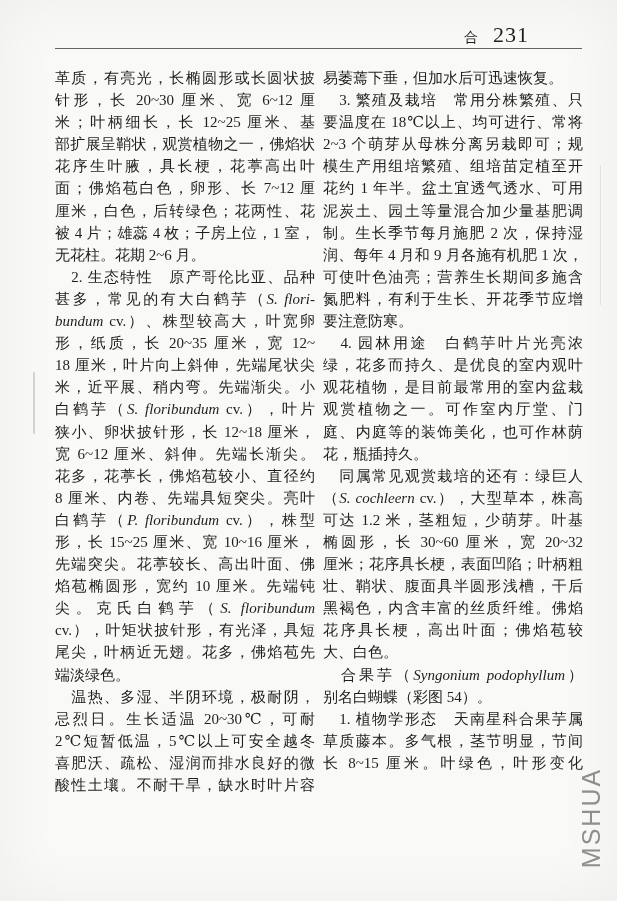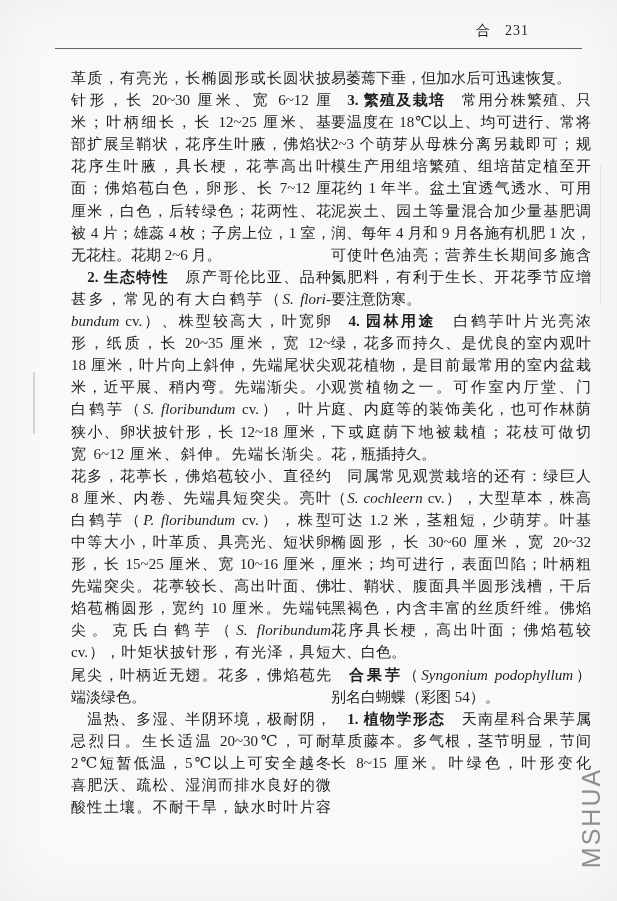--- a/index.html
+++ b/index.html
@@ -12,43 +12,43 @@
     font-family: "Liberation Serif", "DejaVu Serif", serif;
     color: #1e1e1e;
     overflow: hidden;
   }
   .header {
     position: absolute; top: 22px; right: 88px;
     display: flex; align-items: baseline; gap: 14px;
     font-size: 15px; letter-spacing: 1px;
   }
   .header .sec { font-size: 14px; }
-  .header .num { font-size: 14px; }
+  .header .num { font-size: 22px; }
   .rule {
     position: absolute; top: 48px; left: 55px;
     width: 527px; height: 1px;
     background: #4a4a4a; opacity: 0.85;
   }
   .columns {
-    position: absolute; top: 67px; left: 63px;
+    position: absolute; top: 67px; left: 55px;
     width: 528px;
-    display: flex;  justify-content: flex-end;
+    display: flex; gap: 8px; justify-content: flex-end;
   }
   .col { width: 260px; }
   .line {
     height: 22.1px; line-height: 22.1px;
     font-size: 15px;
     text-align: justify;
     text-align-last: justify;
     white-space: nowrap;
   }
   .line.end { text-align-last: left; }
   .seg-n { font-style: normal; }
   .seg-i { font-style: italic; margin-top: 36px; }
-  .seg-b { font-weight: 700; }
+  .seg-b { font-weight: 400; }
   .watermark {
     position: absolute; left: 521px; top: 803px;
     width: 140px; height: 30px; line-height: 30px;
     text-align: center;
     transform: rotate(-90deg);
     font-family: "Liberation Sans", "DejaVu Sans", sans-serif;
     font-size: 25px; letter-spacing: 2px;
     color: #8f8f8f;
   }
   .artifact-left {
@@ -70,39 +70,38 @@
     <span class="sec">合</span>
     <span class="num">231</span>
   </div>
   <div class="rule"></div>
 
   <div class="columns">
     <div class="col" id="left-col">
         <div class="line"><span class="seg-n">革质，有亮光，长椭圆形或长圆状披</span></div>
         <div class="line"><span class="seg-n">针形，长 20~30 厘米、宽 6~12 厘</span></div>
         <div class="line"><span class="seg-n">米；叶柄细长，长 12~25 厘米、基</span></div>
-        <div class="line"><span class="seg-n">部扩展呈鞘状，花序生叶腋，佛焰状</span></div>
+        <div class="line"><span class="seg-n">部扩展呈鞘状，观赏植物之一，佛焰状</span></div>
         <div class="line"><span class="seg-n">花序生叶腋，具长梗，花葶高出叶</span></div>
         <div class="line"><span class="seg-n">面；佛焰苞白色，卵形、长 7~12 厘</span></div>
         <div class="line"><span class="seg-n">厘米，白色，后转绿色；花两性、花</span></div>
         <div class="line"><span class="seg-n">被 4 片；雄蕊 4 枚；子房上位，1 室，</span></div>
         <div class="line end"><span class="seg-n">无花柱。花期 2~6 月。</span></div>
         <div class="line"><span class="seg-n">　</span><span class="seg-b">2. 生态特性</span><span class="seg-n">　原产哥伦比亚、品种</span></div>
         <div class="line"><span class="seg-n">甚多，常见的有大白鹤芋（</span><span class="seg-i">S. flori-</span></div>
         <div class="line"><span class="seg-i">bundum</span><span class="seg-n"> cv.）、株型较高大，叶宽卵</span></div>
         <div class="line"><span class="seg-n">形，纸质，长 20~35 厘米，宽 12~</span></div>
         <div class="line"><span class="seg-n">18 厘米，叶片向上斜伸，先端尾状尖</span></div>
         <div class="line"><span class="seg-n">米，近平展、稍内弯。先端渐尖。小</span></div>
         <div class="line"><span class="seg-n">白鹤芋（</span><span class="seg-i">S. floribundum</span><span class="seg-n"> cv.），叶片</span></div>
         <div class="line"><span class="seg-n">狭小、卵状披针形，长 12~18 厘米，</span></div>
         <div class="line"><span class="seg-n">宽 6~12 厘米、斜伸。先端长渐尖。</span></div>
         <div class="line"><span class="seg-n">花多，花葶长，佛焰苞较小、直径约</span></div>
         <div class="line"><span class="seg-n">8 厘米、内卷、先端具短突尖。亮叶</span></div>
         <div class="line"><span class="seg-n">白鹤芋（</span><span class="seg-i">P. floribundum</span><span class="seg-n"> cv.），株型</span></div>
-        <div class="line"><span class="seg-n">中等大小，叶革质、具亮光、短状卵</span></div>
         <div class="line"><span class="seg-n">形，长 15~25 厘米、宽 10~16 厘米，</span></div>
         <div class="line"><span class="seg-n">先端突尖。花葶较长、高出叶面、佛</span></div>
         <div class="line"><span class="seg-n">焰苞椭圆形，宽约 10 厘米。先端钝</span></div>
         <div class="line"><span class="seg-n">尖。克氏白鹤芋（</span><span class="seg-i">S. floribundum</span></div>
         <div class="line"><span class="seg-n">cv.），叶矩状披针形，有光泽，具短</span></div>
         <div class="line"><span class="seg-n">尾尖，叶柄近无翅。花多，佛焰苞先</span></div>
         <div class="line end"><span class="seg-n">端淡绿色。</span></div>
         <div class="line"><span class="seg-n">　温热、多湿、半阴环境，极耐阴，</span></div>
         <div class="line"><span class="seg-n">忌烈日。生长适温 20~30℃，可耐</span></div>
         <div class="line"><span class="seg-n">2℃短暂低温，5℃以上可安全越冬</span></div>
@@ -110,36 +109,36 @@
         <div class="line"><span class="seg-n">酸性土壤。不耐干旱，缺水时叶片容</span></div>
       </div>
     <div class="col" id="right-col">
         <div class="line end"><span class="seg-n">易萎蔫下垂，但加水后可迅速恢复。</span></div>
         <div class="line"><span class="seg-n">　</span><span class="seg-b">3. 繁殖及栽培</span><span class="seg-n">　常用分株繁殖、只</span></div>
         <div class="line"><span class="seg-n">要温度在 18℃以上、均可进行、常将</span></div>
         <div class="line"><span class="seg-n">2~3 个萌芽从母株分离另栽即可；规</span></div>
         <div class="line"><span class="seg-n">模生产用组培繁殖、组培苗定植至开</span></div>
         <div class="line"><span class="seg-n">花约 1 年半。盆土宜透气透水、可用</span></div>
         <div class="line"><span class="seg-n">泥炭土、园土等量混合加少量基肥调</span></div>
+        <div class="line"><span class="seg-n">制。生长季节每月施肥 2 次，保持湿</span></div>
         <div class="line"><span class="seg-n">润、每年 4 月和 9 月各施有机肥 1 次，</span></div>
         <div class="line"><span class="seg-n">可使叶色油亮；营养生长期间多施含</span></div>
         <div class="line"><span class="seg-n">氮肥料，有利于生长、开花季节应增</span></div>
         <div class="line end"><span class="seg-n">要注意防寒。</span></div>
         <div class="line"><span class="seg-n">　</span><span class="seg-b">4. 园林用途</span><span class="seg-n">　白鹤芋叶片光亮浓</span></div>
         <div class="line"><span class="seg-n">绿，花多而持久、是优良的室内观叶</span></div>
         <div class="line"><span class="seg-n">观花植物，是目前最常用的室内盆栽</span></div>
         <div class="line"><span class="seg-n">观赏植物之一。可作室内厅堂、门</span></div>
         <div class="line"><span class="seg-n">庭、内庭等的装饰美化，也可作林荫</span></div>
-        <div class="line"><span class="seg-n">下或庭荫下地被栽植；花枝可做切</span></div>
         <div class="line end"><span class="seg-n">花，瓶插持久。</span></div>
         <div class="line"><span class="seg-n">　同属常见观赏栽培的还有：绿巨人</span></div>
         <div class="line"><span class="seg-n">（</span><span class="seg-i">S. cochleern</span><span class="seg-n"> cv.），大型草本，株高</span></div>
         <div class="line"><span class="seg-n">可达 1.2 米，茎粗短，少萌芽。叶基</span></div>
         <div class="line"><span class="seg-n">椭圆形，长 30~60 厘米，宽 20~32</span></div>
-        <div class="line"><span class="seg-n">厘米；均可进行，表面凹陷；叶柄粗</span></div>
+        <div class="line"><span class="seg-n">厘米；花序具长梗，表面凹陷；叶柄粗</span></div>
         <div class="line"><span class="seg-n">壮、鞘状、腹面具半圆形浅槽，干后</span></div>
         <div class="line"><span class="seg-n">黑褐色，内含丰富的丝质纤维。佛焰</span></div>
         <div class="line"><span class="seg-n">花序具长梗，高出叶面；佛焰苞较</span></div>
         <div class="line end"><span class="seg-n">大、白色。</span></div>
         <div class="line"><span class="seg-n">　</span><span class="seg-b">合果芋</span><span class="seg-n">（</span><span class="seg-i">Syngonium podophyllum</span><span class="seg-n">）</span></div>
         <div class="line end"><span class="seg-n">别名白蝴蝶（彩图 54）。</span></div>
         <div class="line"><span class="seg-n">　</span><span class="seg-b">1. 植物学形态</span><span class="seg-n">　天南星科合果芋属</span></div>
         <div class="line"><span class="seg-n">草质藤本。多气根，茎节明显，节间</span></div>
         <div class="line"><span class="seg-n">长 8~15 厘米。叶绿色，叶形变化</span></div>
       </div>

